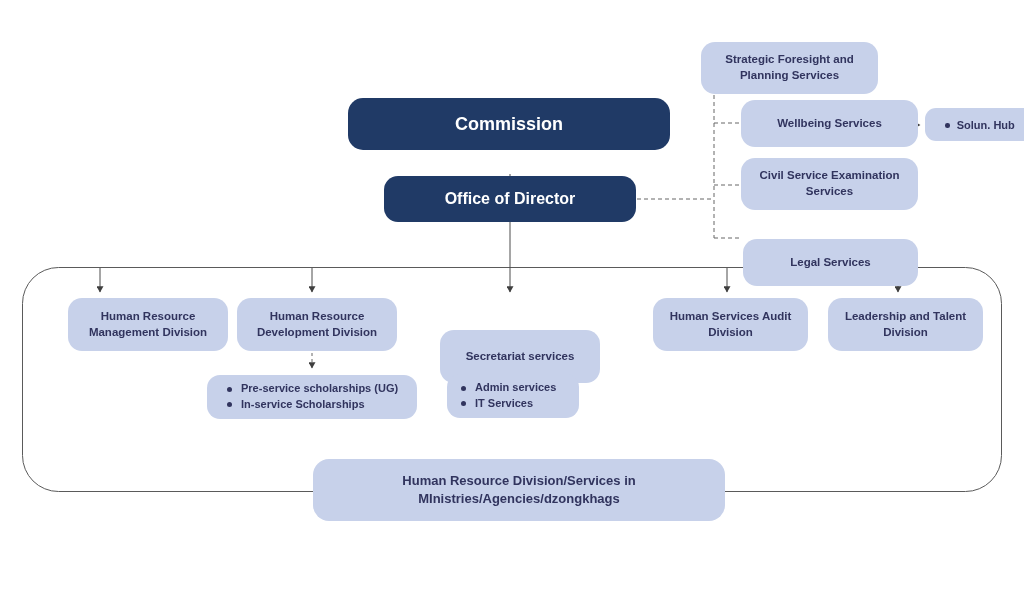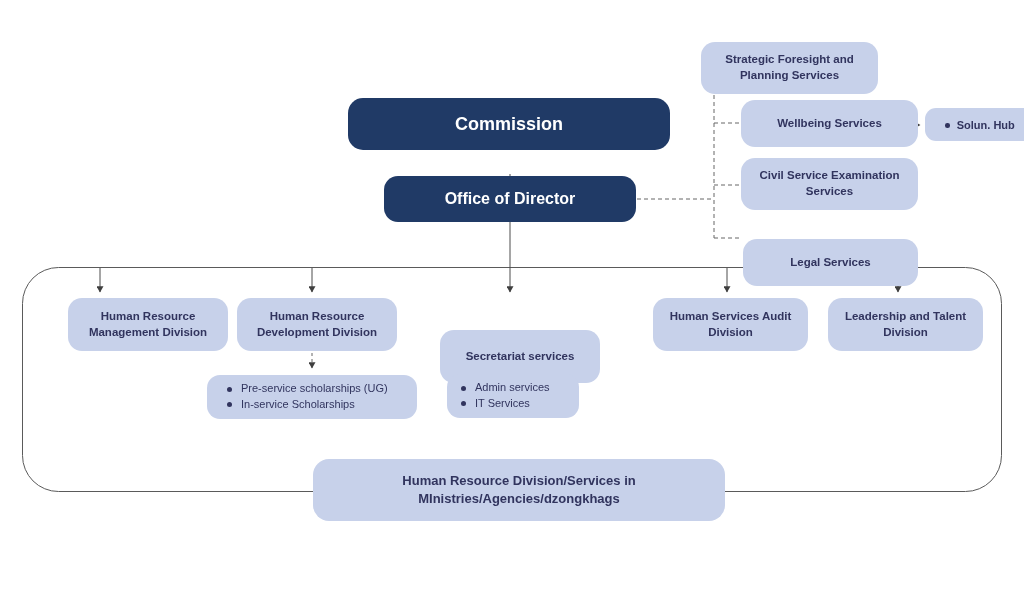--- a/index.html
+++ b/index.html
@@ -15,21 +15,21 @@
   }
   #connectors{position:absolute;left:0;top:0;z-index:0;}
   .box{
     position:absolute;z-index:1;display:flex;align-items:center;justify-content:center;
     text-align:center;font-weight:bold;box-sizing:border-box;
   }
   .navy-box{background:var(--navy);color:#ffffff;margin-top:48px;}
   .light-box{background:var(--light);color:var(--text-navy);}
   .bullet-box{
     position:absolute;z-index:1;background:var(--light);color:var(--text-navy);
-    font-weight:normal;box-sizing:border-box;display:flex;align-items:center;
+    font-weight:bold;box-sizing:border-box;display:flex;align-items:center;
   }
   .bullet-box ul{list-style:none;margin:0;padding:0;}
   .bullet-box li{position:relative;padding-left:16px;line-height:1.45;}
   .bullet-box li::before{
     content:"";position:absolute;left:2px;top:50%;margin-top:-2.5px;
     width:5px;height:5px;border-radius:50%;background:var(--text-navy);
   }
   #commission{left:348px;top:50px;width:322px;height:52px;border-radius:15px;font-size:18px;}
   #director{left:384px;top:128px;width:252px;height:46px;border-radius:14px;font-size:16px;}
   .service{width:177px;border-radius:14px;font-size:11.5px;line-height:1.35;padding:0 12px;}

